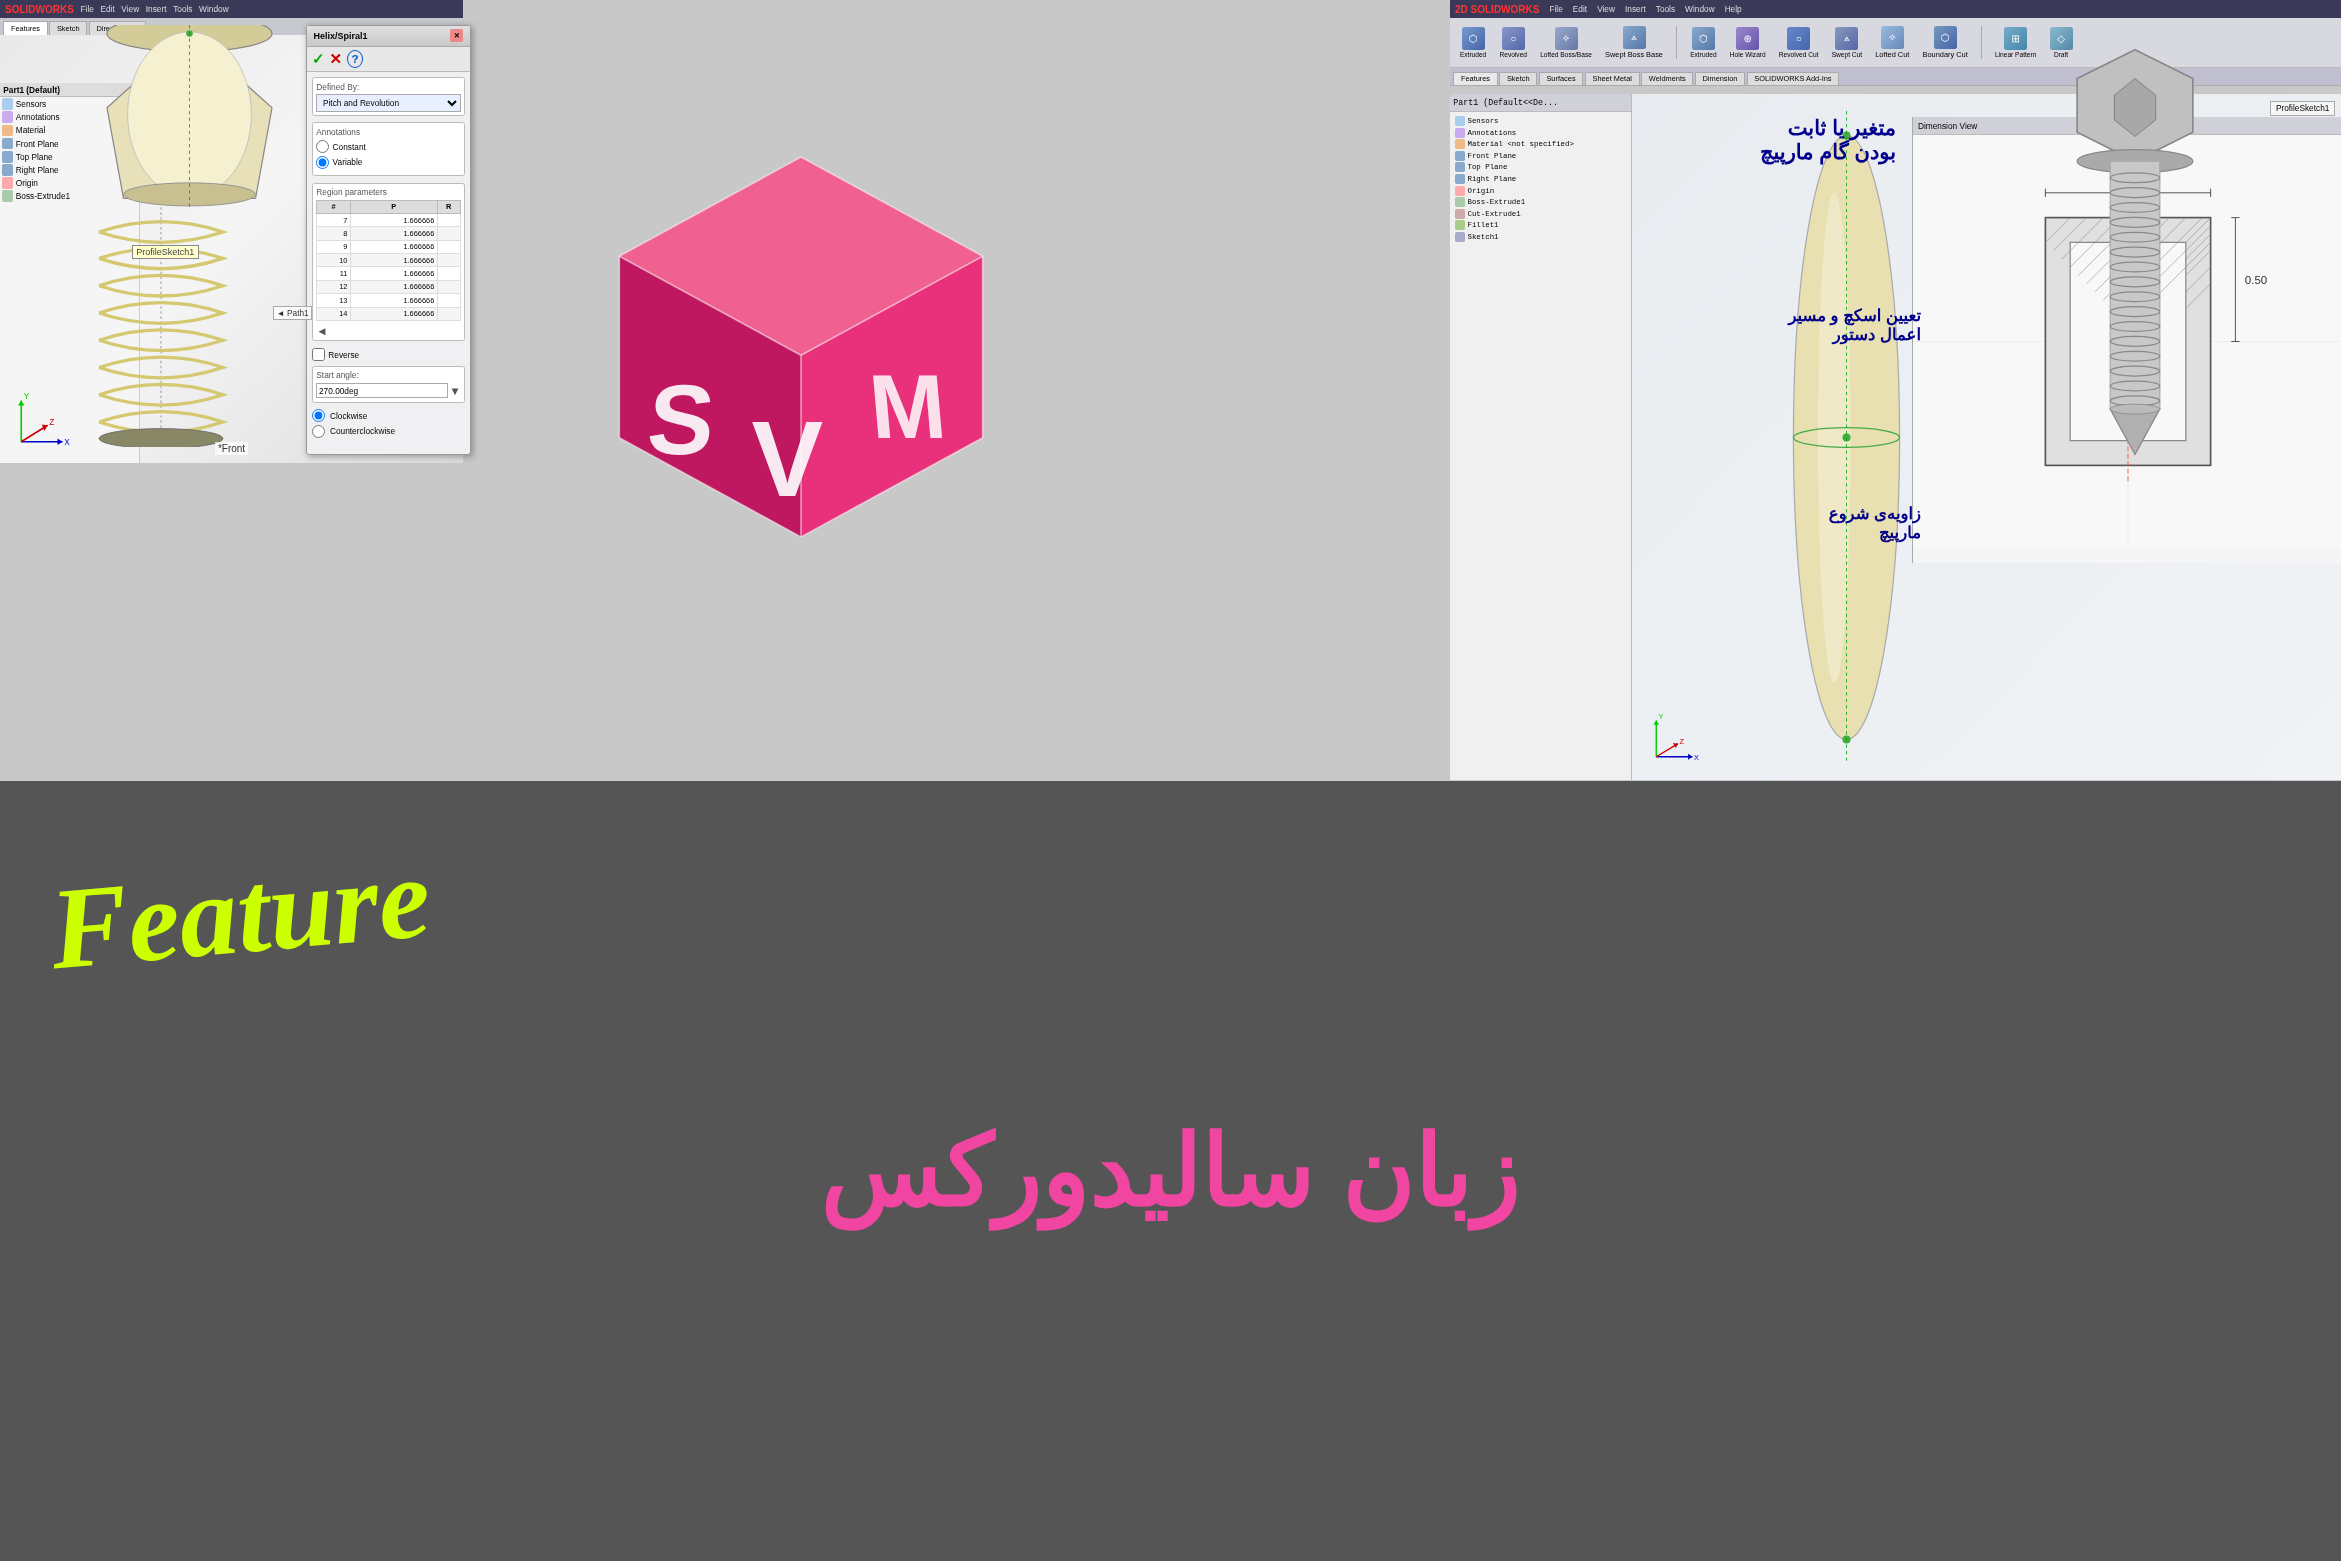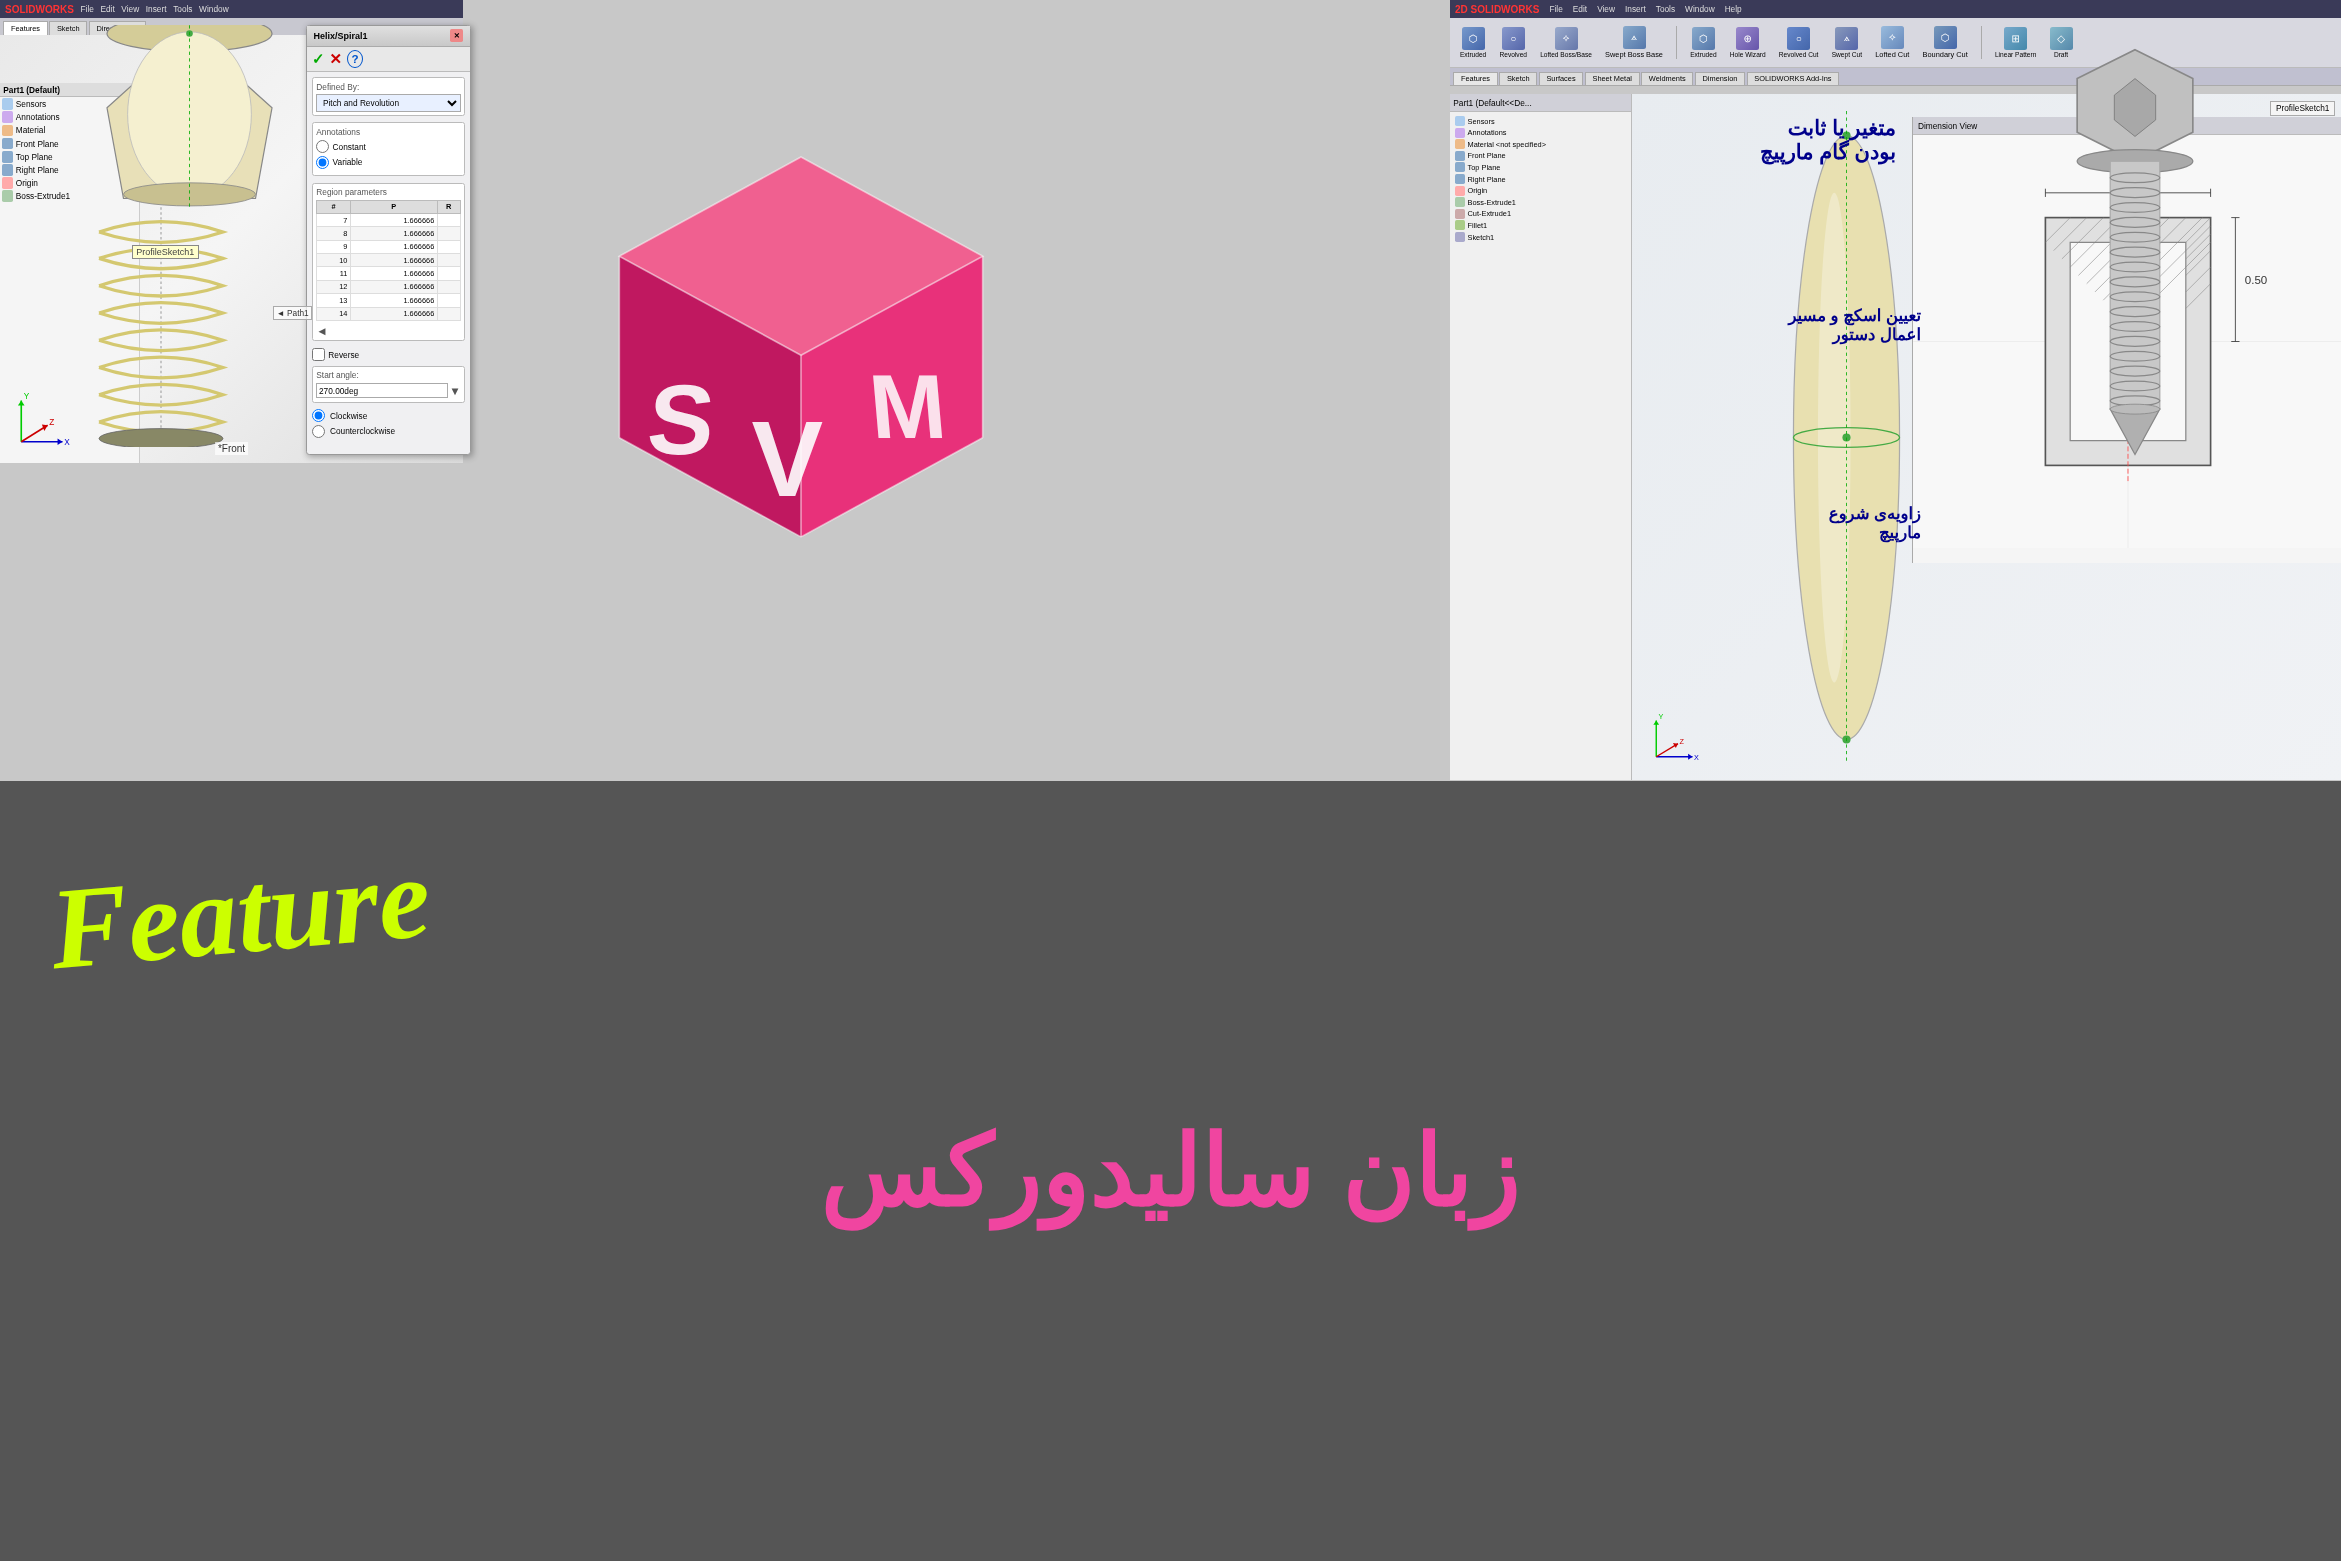--- a/index.html
+++ b/index.html
@@ -784,21 +784,21 @@
       <div style="padding:1.7px 6.6px; background:#ddd; border:0.8px solid #aaa; border-bottom:none; font-size:7.4px; cursor:pointer;">Sketch</div>
       <div style="padding:1.7px 6.6px; background:#ddd; border:0.8px solid #aaa; border-bottom:none; font-size:7.4px; cursor:pointer;">Surfaces</div>
       <div style="padding:1.7px 6.6px; background:#ddd; border:0.8px solid #aaa; border-bottom:none; font-size:7.4px; cursor:pointer;">Sheet Metal</div>
       <div style="padding:1.7px 6.6px; background:#ddd; border:0.8px solid #aaa; border-bottom:none; font-size:7.4px; cursor:pointer;">Weldments</div>
       <div style="padding:1.7px 6.6px; background:#ddd; border:0.8px solid #aaa; border-bottom:none; font-size:7.4px; cursor:pointer;">Dimension</div>
       <div style="padding:1.7px 6.6px; background:#ddd; border:0.8px solid #aaa; border-bottom:none; font-size:7.4px; cursor:pointer;">SOLIDWORKS Add-Ins</div>
     </div>
 
     <div style="position:absolute; top:94px; left:0; width:892px; height:686px; display:flex;">
 
-      <div style="width:182px; height:100%; background:#f0f0f0; border-right:0.8px solid #bbb; overflow:hidden;">
+      <div style="width:182px; height:100%; background:#f0f0f0; border-right:0.8px solid #bbb; overflow:hidden;font-family:Liberation Mono, monospace;">
         <div style="height:18px; background:#d0d0d8; display:flex; align-items:center; padding:0 3.3px; font-size:8.3px; border-bottom:0.8px solid #bbb;">
           <span>Part1 (Default&lt;&lt;De...</span>
         </div>
 
         <div style="padding:3.3px;">
           <div class="fm-item">
             <span class="fm-icon" style="background:#aaccee; width:10px; height:10px;"></span>
             <span style="font-size:7.4px;">Sensors</span>
           </div>
           <div class="fm-item">

